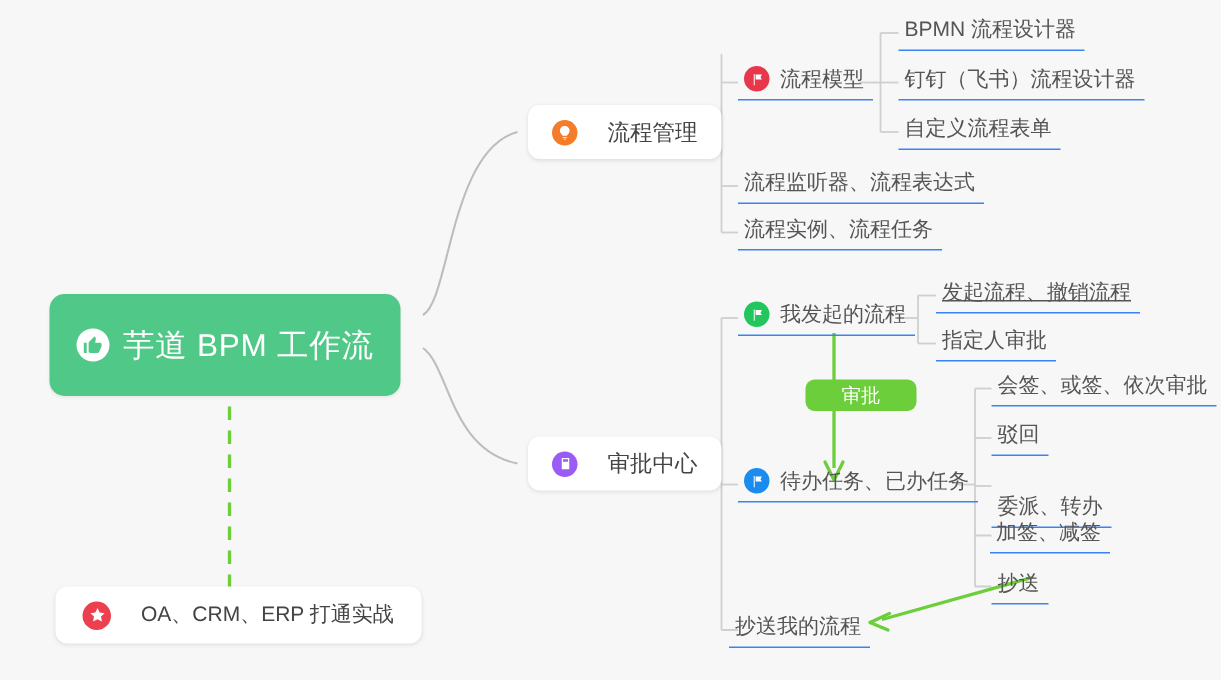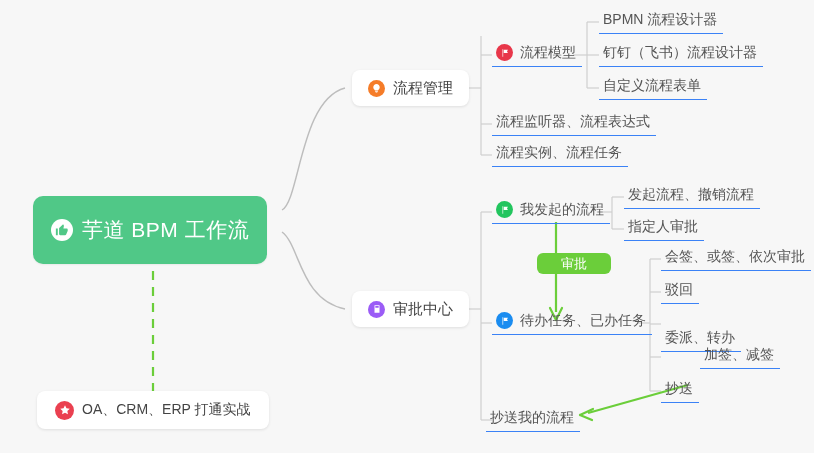--- a/index.html
+++ b/index.html
@@ -28,21 +28,21 @@
     letter-spacing:.5px;
     box-shadow:0 1px 2px rgba(0,0,0,.06);
   }
 
   
   .card{
     background:#ffffff;
     border-radius:8px;
     height:36px;
     padding:0 16px;
-    display:flex;align-items:center;gap:8px;
+    display:flex;align-items:center;gap:20px;
     font-size:15px;color:#444;
     box-shadow:0 1px 3px rgba(0,0,0,.10);
   }
 
   
   .card.callout{height:38px;font-size:14px;padding:0 18px;}
 
   
   .leaf{
     display:flex;align-items:center;gap:7px;
@@ -210,37 +210,37 @@
         <path d="M6 3h1.6v18H6zM9 4h10l-2.2 4.2L19 12H9z"></path>
       </svg>
     </span>
     <span>待办任务、已办任务</span>
   </div>
 
   <div class="node leaf" style="left:486px;top:408px;">
     <span>抄送我的流程</span>
   </div>
 
-  <div class="node leaf" style="left:624px;top:185px;">
+  <div class="node leaf" style="left:624px;top:185px;text-decoration:underline;">
     <span>发起流程、撤销流程</span>
   </div>
   <div class="node leaf" style="left:624px;top:217px;">
     <span>指定人审批</span>
   </div>
 
   <div class="node leaf" style="left:661px;top:247px;">
     <span>会签、或签、依次审批</span>
   </div>
   <div class="node leaf" style="left:661px;top:280px;">
     <span>驳回</span>
   </div>
   <div class="node leaf" style="left:661px;top:312px;margin-top:16px;">
     <span>委派、转办</span>
   </div>
-  <div class="node leaf" style="left:700px;top:345px;">
+  <div class="node leaf" style="left:660px;top:345px;">
     <span>加签、减签</span>
   </div>
   <div class="node leaf" style="left:661px;top:379px;">
     <span>抄送</span>
   </div>
 
   <div class="node tag" style="left:537px;top:253px;">
     <span>审批</span>
   </div>
 

